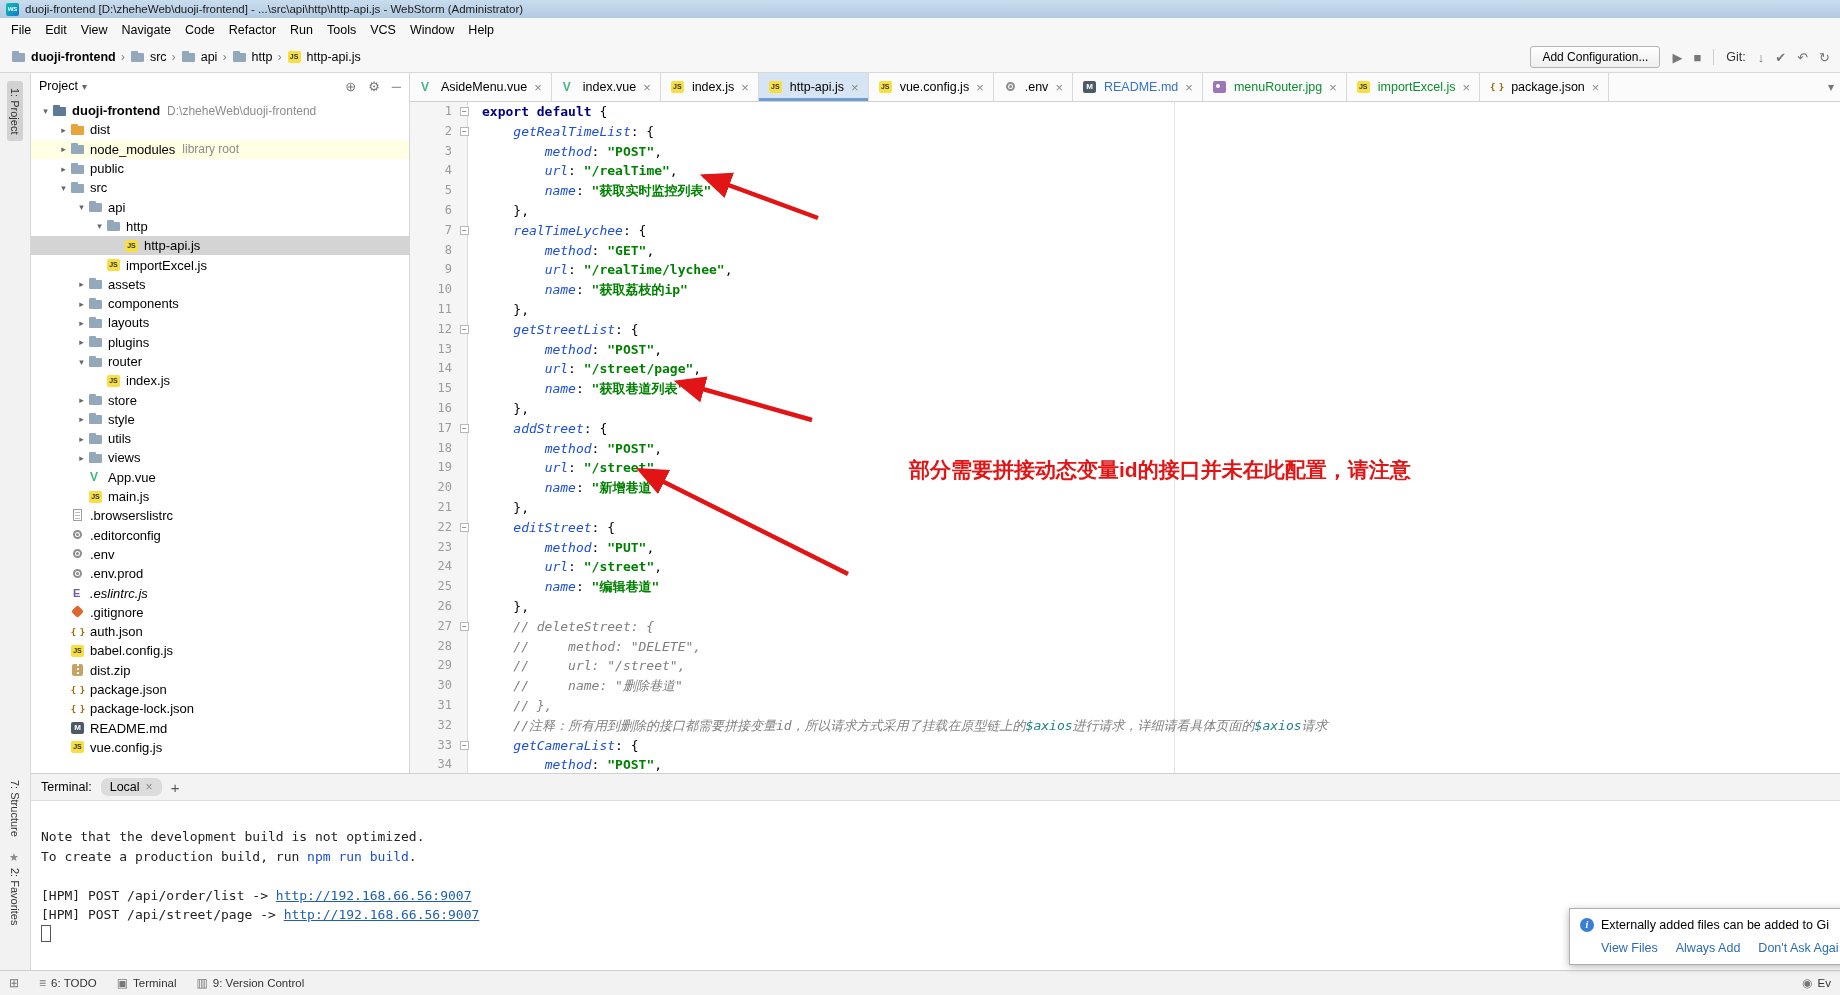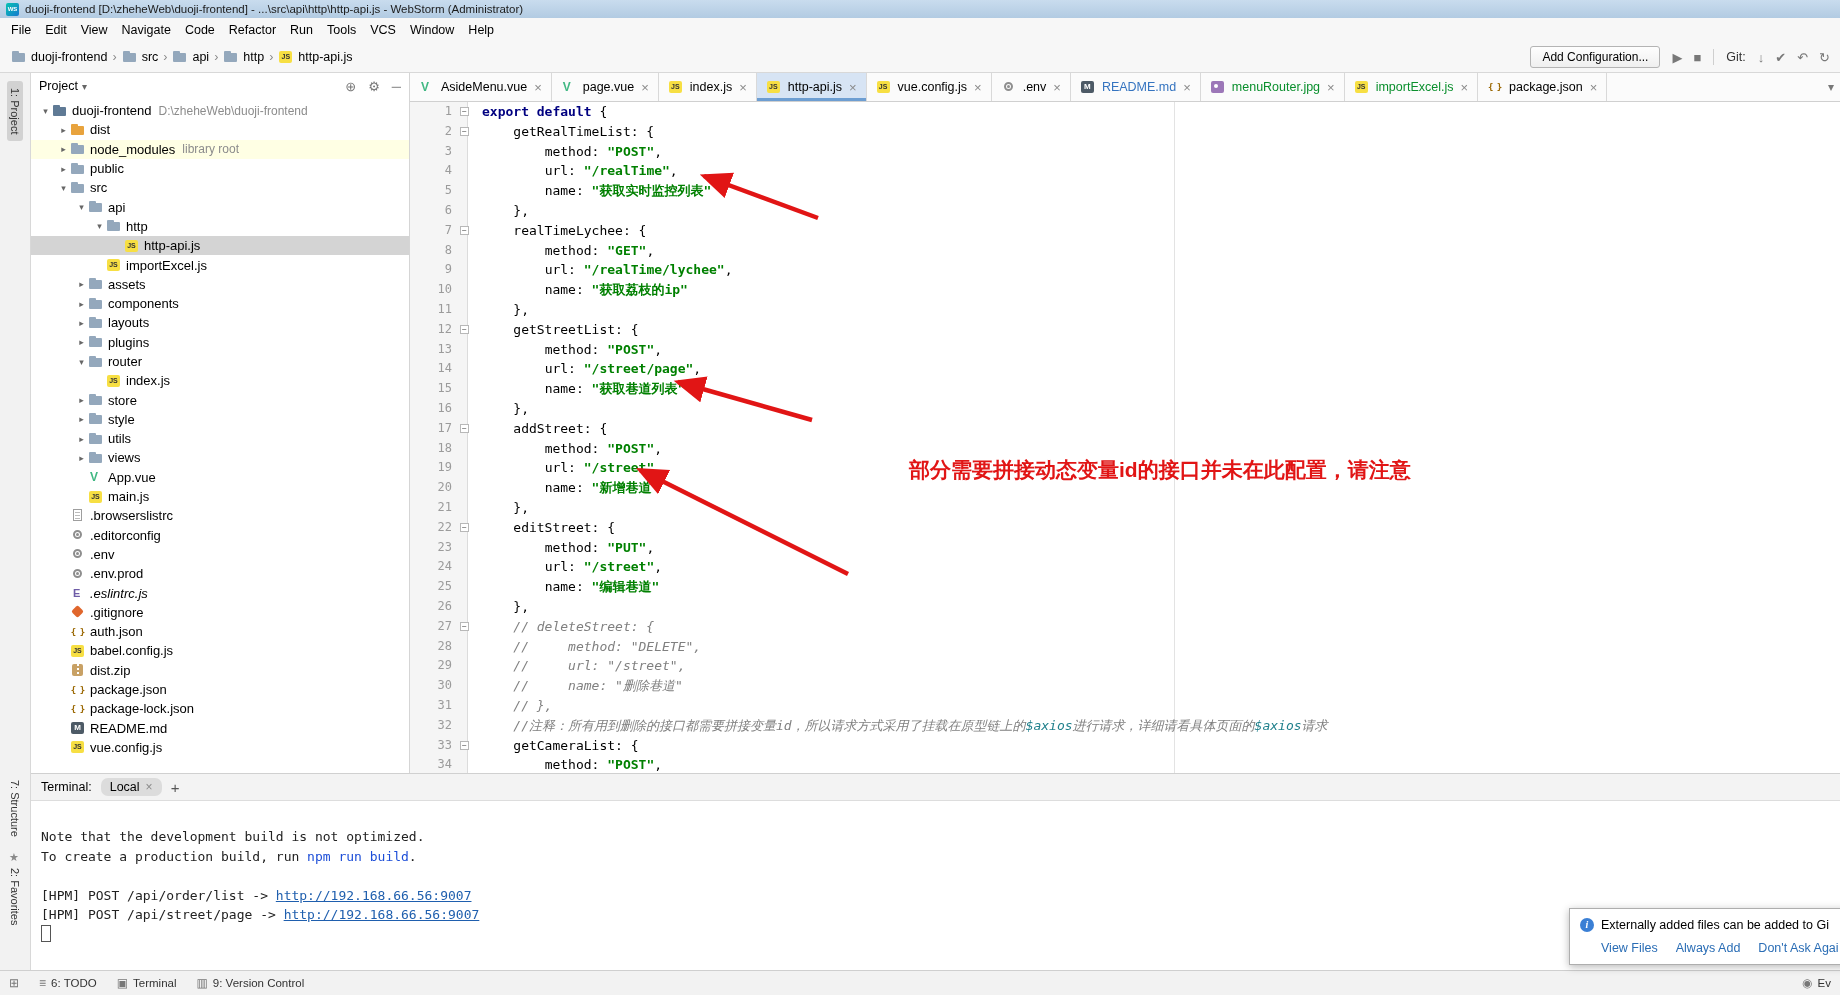--- a/index.html
+++ b/index.html
@@ -13,21 +13,21 @@
 
   
   .menubar{height:24px;flex:none;background:#f7f7f7;display:flex;align-items:center;padding-left:4px;font-size:12.5px;}
   .menu-item{padding:3px 7px;cursor:default;}
 
   
   .toolbar{height:30px;flex:none;background:#f7f7f7;border-bottom:1px solid #d8d8d8;display:flex;align-items:center;padding:0 10px;font-size:12.5px;}
   .breadcrumb{display:flex;align-items:center;min-width:0;}
   .bc-item{display:flex;align-items:center;margin:0 1px;white-space:nowrap;}
   .bc-sep{color:#888;margin:0 4px;}
-  .bold{font-weight:normal;}
+  .bold{font-weight:bold;}
   .toolbar-right{margin-left:auto;display:flex;align-items:center;gap:12px;white-space:nowrap;}
   .tb-group{display:flex;align-items:center;gap:11px;}
   .btn{border:1px solid #b4b4b4;border-radius:3px;background:linear-gradient(#fefefe,#efefef);padding:3px 11px;font-size:12px;font-family:"Liberation Sans",sans-serif;}
   .tb-icon{color:#787878;font-size:13px;}
   .tb-sep{width:1px;height:16px;background:#cfcfcf;}
   .git-label{color:#333;}
 
   
   .body-row{flex:1;display:flex;min-height:0;}
   .stripe{width:30px;flex:none;background:#f2f2f2;border-right:1px solid #d8d8d8;display:flex;flex-direction:column;align-items:center;padding:8px 0 38px 0;}
@@ -83,21 +83,21 @@
   .editor{flex:1;position:relative;overflow:hidden;background:#fff;}
   .editor::before{content:"";position:absolute;left:0;top:0;bottom:0;width:57px;background:#f5f5f5;border-right:1px solid #dcdcdc;}
   .wrap-guide{position:absolute;left:764px;top:0;bottom:0;width:1px;background:#e3e3e3;}
   .code-lines{position:relative;}
   .eline{display:flex;height:19.8px;align-items:stretch;position:relative;}
   .gut{flex:none;width:42px;text-align:right;padding-right:5px;color:#9b9b9b;font:12px/19.8px "DejaVu Sans Mono",monospace;}
   .foldcol{flex:none;width:15px;display:flex;align-items:center;justify-content:center;}
   .foldbox{width:9px;height:9px;border:1px solid #b8b8b8;background:#fff;color:#666;font:8px/7px "DejaVu Sans Mono",monospace;text-align:center;box-sizing:border-box;}
   .lcontent{white-space:pre;font:13px/19.8px "DejaVu Sans Mono",monospace;padding-left:10px;}
   .tk-k{color:#000080;font-weight:bold;}
-  .tk-p{color:#000000;}
+  .tk-p{color:#1d4ed8;font-style:italic;}
   .tk-s{color:#008000;font-weight:bold;}
   .tk-d{color:#000;}
   .tk-c{color:#808080;font-style:italic;}
   .tk-ci{color:#20808c;font-style:italic;}
 
   
   .terminal{height:196px;flex:none;border-top:1px solid #d0d0d0;display:flex;flex-direction:column;background:#fff;}
   .term-header{height:26px;flex:none;background:#f3f3f3;border-bottom:1px solid #dddddd;display:flex;align-items:center;padding:0 10px;gap:9px;font-size:12.5px;}
   .term-tab{display:flex;align-items:center;gap:6px;padding:2px 9px;background:#dcdcdc;border-radius:7px;}
   .term-close{color:#8a8a8a;font-size:12px;}
@@ -409,21 +409,21 @@
 
         <div class="editor-col">
           <div class="tabbar">
               <div class="tab">
                 <span class="ic ic-vue"></span>
                 <span class="tab-label">AsideMenu.vue</span>
                 <span class="tab-close">×</span>
               </div>
               <div class="tab">
                 <span class="ic ic-vue"></span>
-                <span class="tab-label">page.vue</span>
+                <span class="tab-label">index.vue</span>
                 <span class="tab-close">×</span>
               </div>
               <div class="tab">
                 <span class="ic ic-js"></span>
                 <span class="tab-label">index.js</span>
                 <span class="tab-close">×</span>
               </div>
               <div class="tab active">
                 <span class="ic ic-js"></span>
                 <span class="tab-label">http-api.js</span>

